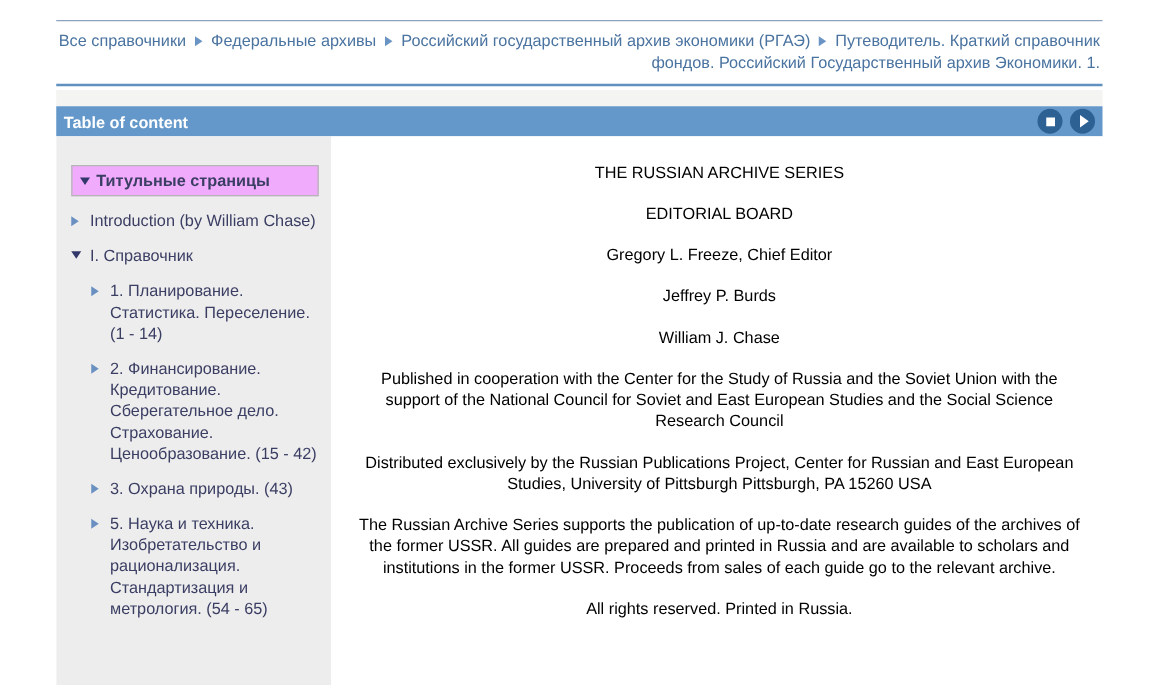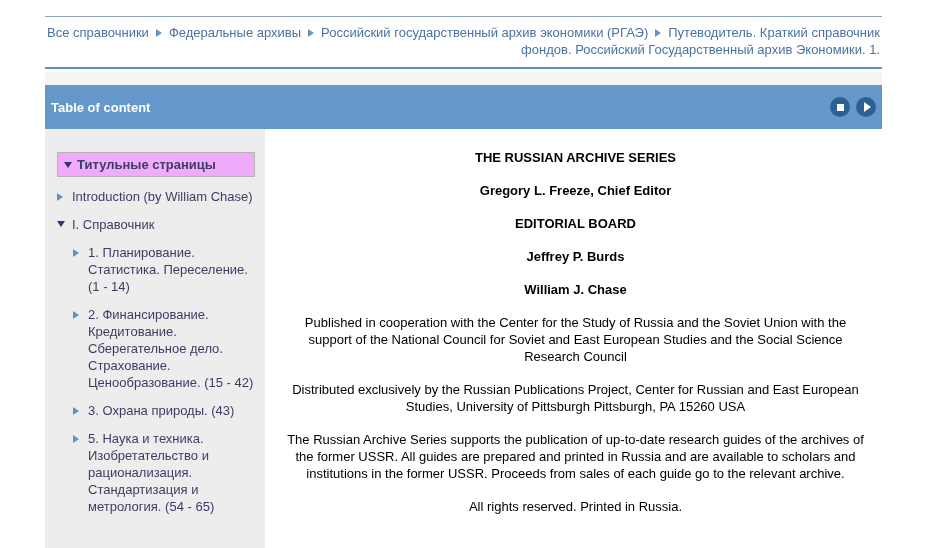--- a/index.html
+++ b/index.html
@@ -30,21 +30,21 @@
     display: inline-block;
     width: 0; height: 0;
     border-top: 4px solid transparent;
     border-bottom: 4px solid transparent;
     border-left: 6px solid #6A94C4;
     margin: 0 7px 0 7px;
   }
   
   .panel-topstrip { height: 13px; background: #F4F4F2; margin-top: 3px; }
   .panel-header {
-    height: 44px;
+    height: 24px;
     background: #6598CA;
     display: flex;
     align-items: center;
   }
   .panel-title {
     color: #ffffff;
     font-weight: bold;
     font-size: 13px;
     padding-left: 6px;
     flex: 1;
@@ -108,21 +108,21 @@
   
   .main {
     flex: 1;
     background: #ffffff;
     padding: 4px 18px 0 22px;
     text-align: center;
     font-size: 13px;
     color: #000000;
   }
   .block { line-height: 17px; margin: 16px 0; }
-  .block.heading { font-weight: bold; }
+  .block.heading { font-weight: normal; }
 </style>
 </head>
 <body>
 
 <div class="page">
 
   <div class="breadcrumb">
     <span class="crumb">Все справочники</span><span class="crumb-sep"></span><span class="crumb">Федеральные архивы</span><span class="crumb-sep"></span><span class="crumb">Российский государственный архив экономики (РГАЭ)</span><span class="crumb-sep"></span><span class="crumb">Путеводитель. Краткий справочник фондов. Российский Государственный архив Экономики. 1.</span>
   </div>
 
@@ -175,22 +175,22 @@
 
       <div class="toc-item level1">
         <span class="tri tri-right"></span>
         <span>5. Наука и техника. Изобретательство и рационализация. Стандартизация и метрология. (54 - 65)</span>
       </div>
 
     </div>
 
     <div class="main">
       <div class="block heading">THE RUSSIAN ARCHIVE SERIES</div>
+      <div class="block heading">EDITORIAL BOARD</div>
       <div class="block heading">Gregory L. Freeze, Chief Editor</div>
-      <div class="block heading">EDITORIAL BOARD</div>
       <div class="block heading">Jeffrey P. Burds</div>
       <div class="block heading">William J. Chase</div>
       <div class="block">Published in cooperation with the Center for the Study of Russia and the Soviet Union with the support of the National Council for Soviet and East European Studies and the Social Science Research Council</div>
       <div class="block">Distributed exclusively by the Russian Publications Project, Center for Russian and East European Studies, University of Pittsburgh Pittsburgh, PA 15260 USA</div>
       <div class="block">The Russian Archive Series supports the publication of up-to-date research guides of the archives of the former USSR. All guides are prepared and printed in Russia and are available to scholars and institutions in the former USSR. Proceeds from sales of each guide go to the relevant archive.</div>
       <div class="block">All rights reserved. Printed in Russia.</div>
 
     </div>
 
   </div>

